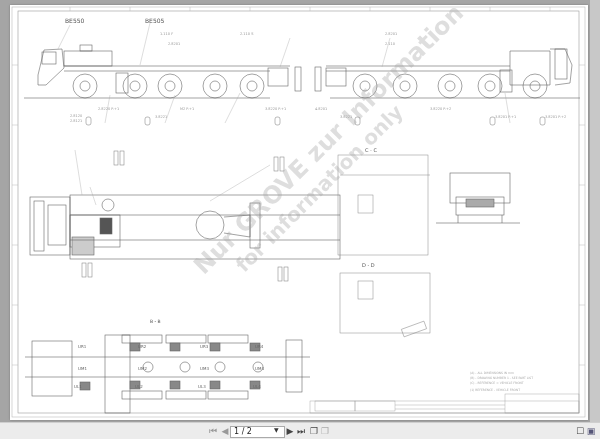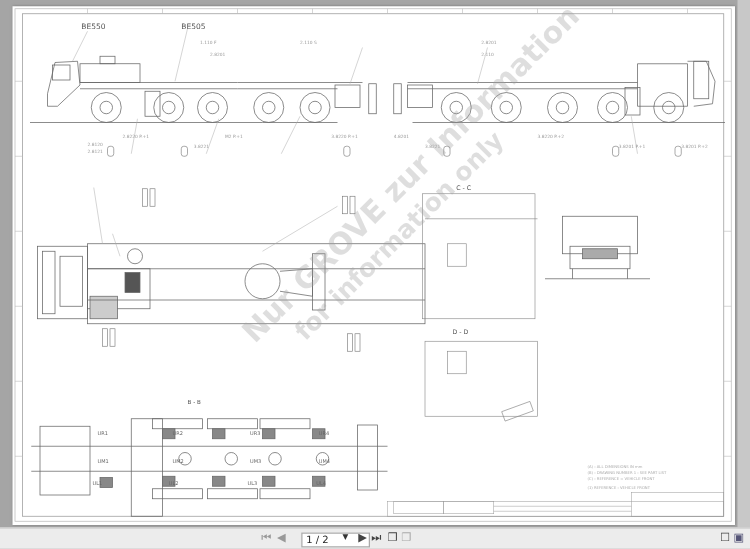--- a/index.html
+++ b/index.html
@@ -2,21 +2,21 @@
 <html><head>
 <meta charset="utf-8">
 <style>
   html,body{margin:0;padding:0;}
   body{width:600px;height:439px;background:#9a9a9a;position:relative;overflow:hidden;font-family:"DejaVu Sans",sans-serif;}
   .viewer{position:absolute;left:0;top:0;width:600px;height:439px;background:#a5a5a5;}
   .page{position:absolute;left:10px;top:5px;width:578px;height:415px;background:#fff;box-shadow:0 0 2px #777;}
   .scrollbar{position:absolute;right:0;top:0;width:10px;height:422px;background:#c8c8c8;}
   .toolbar{position:absolute;left:0;top:422px;width:600px;height:17px;background:#ececec;border-top:1px solid #cfcfcf;}
   .tb-btn{position:absolute;top:2px;height:12px;font-size:9px;line-height:12px;color:#444;text-align:center;cursor:pointer;}
-  .page-input{position:absolute;left:230px;top:3px;width:50px;height:10px;border:1px solid #aaa;background:#fff;font-size:8px;line-height:10px;padding-left:3px;color:#222;margin-left:11px;}
+  .page-input{position:absolute;left:230px;top:3px;width:50px;height:10px;border:1px solid #aaa;background:#fff;font-size:8px;line-height:10px;padding-left:3px;color:#222;}
   .page-dd{position:absolute;left:274px;top:3px;font-size:6px;color:#333;}
   svg text{font-family:"DejaVu Sans",sans-serif;}
   .wm{position:absolute;pointer-events:none;}
 </style>
 </head>
 <body>
 
 <div class="viewer">
   <div class="page">
     <svg width="578" height="415" viewBox="0 0 578 415">

